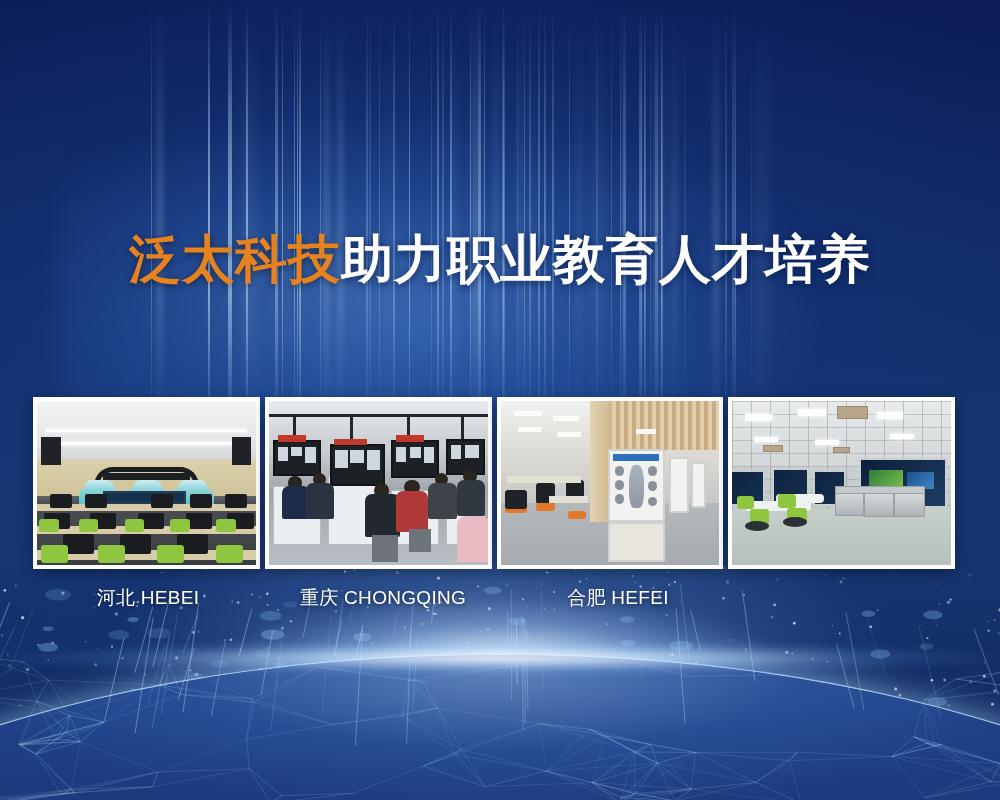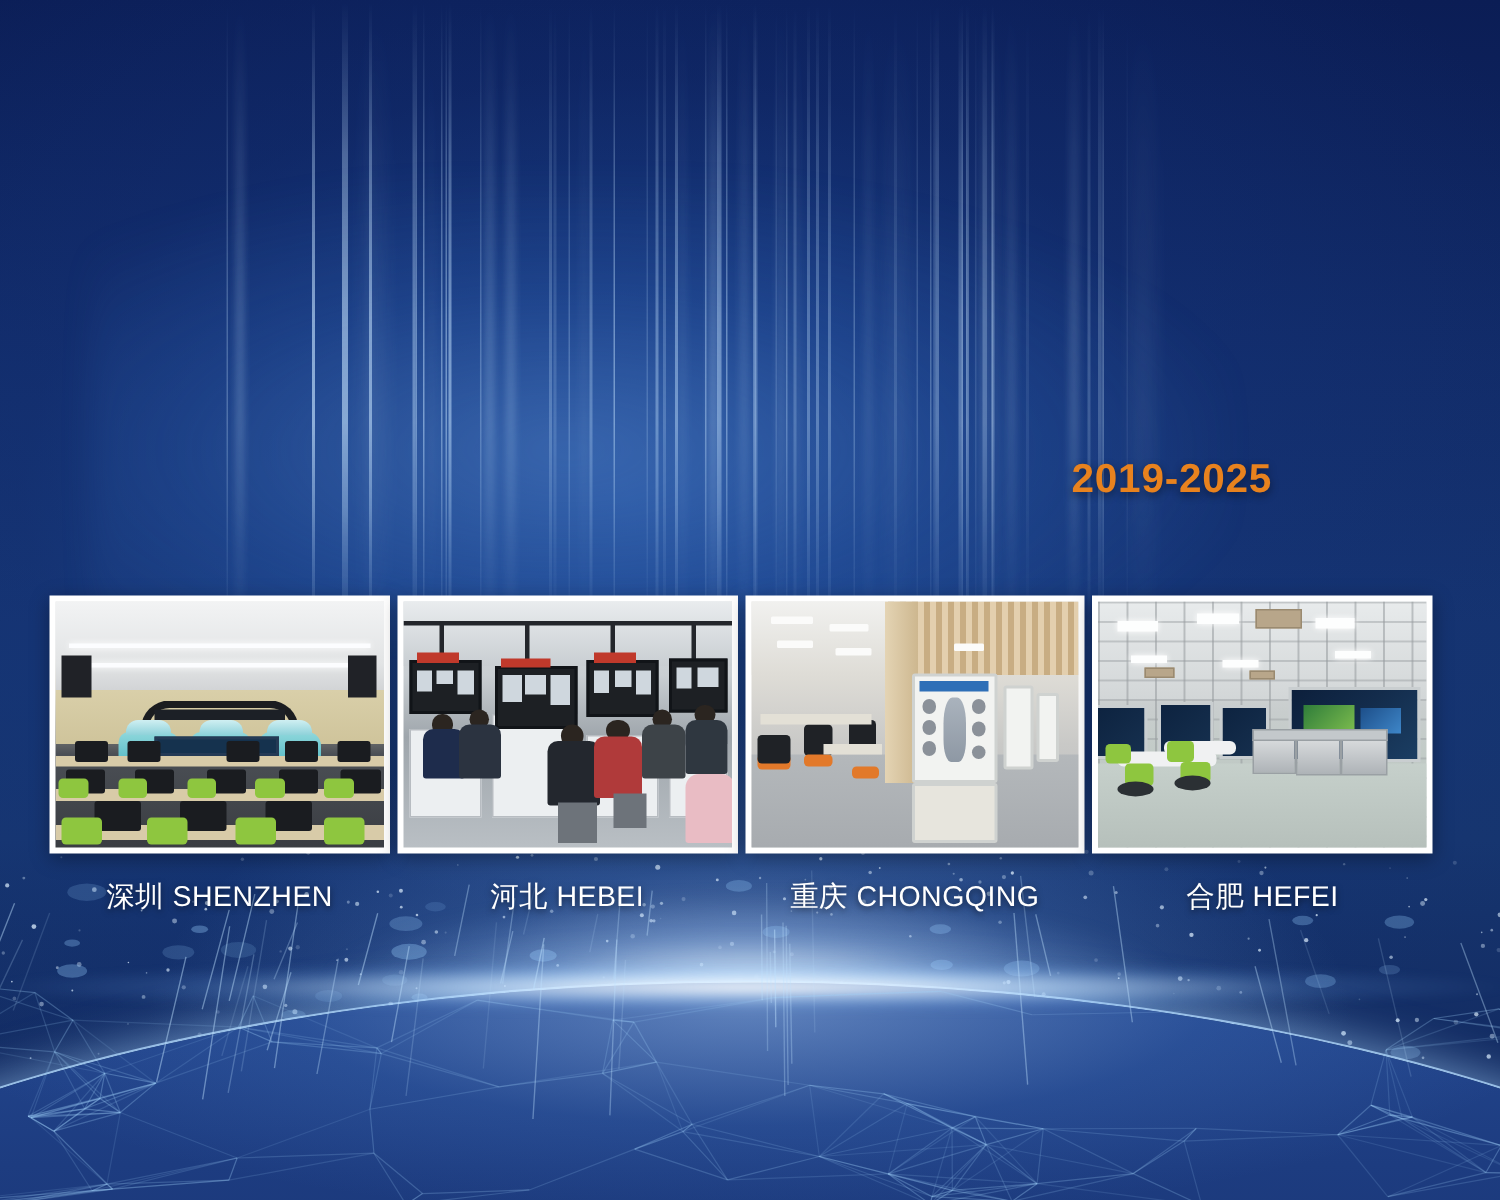--- a/index.html
+++ b/index.html
@@ -840,21 +840,25 @@
       <line x1="522.0" y1="615.0" x2="523.2" y2="730.7" stroke="#bfe2ff" stroke-width="0.9" opacity="0.30"></line>
       <line x1="362.8" y1="625.3" x2="355.7" y2="659.5" stroke="#bfe2ff" stroke-width="0.9" opacity="0.47"></line>
       <line x1="836.7" y1="644.2" x2="854.2" y2="708.5" stroke="#bfe2ff" stroke-width="0.9" opacity="0.40"></line>
       <line x1="15.0" y1="626.6" x2="-10.2" y2="679.8" stroke="#bfe2ff" stroke-width="0.9" opacity="0.21"></line>
       <line x1="198.7" y1="602.8" x2="183.0" y2="712.1" stroke="#bfe2ff" stroke-width="0.9" opacity="0.43"></line>
       <line x1="742.3" y1="590.7" x2="754.9" y2="681.5" stroke="#bfe2ff" stroke-width="0.9" opacity="0.41"></line>
       <line x1="272.8" y1="630.7" x2="261.0" y2="694.8" stroke="#bfe2ff" stroke-width="0.9" opacity="0.42"></line>
       <line x1="312.8" y1="589.7" x2="303.1" y2="637.3" stroke="#bfe2ff" stroke-width="0.9" opacity="0.36"></line>
     </svg>
 
-  <div class="years">2019-2025</div>
+  <div class="title-block">
+    <div class="main-title">
+      <span class="brand">泛太科技</span><span class="head">助力职业教育人才培养</span>
+    </div>
+  </div>
 
   <div class="gallery">
 
     <div class="card">
       <div class="photo p1">
         <div class="ceil"></div>
         <div class="strip" style="left:4%;top:17%;width:92%"></div>
         <div class="strip" style="left:10%;top:25%;width:80%"></div>
         <div class="wall"></div>
         <div class="spk" style="left:2%"></div>
@@ -1016,19 +1020,18 @@
         <div class="equip" style="left:47%;top:56%;width:13%;height:14%"></div>
         <div class="equip" style="left:60%;top:56%;width:14%;height:15%"></div>
         <div class="equip" style="left:74%;top:56%;width:14%;height:15%"></div>
         <div class="equip" style="left:47%;top:52%;width:41%;height:5%;background:#c3c8cb"></div>
       </div>
     </div>
 
   </div>
 
   <div class="captions">
-    <div class="caption">深圳  SHENZHEN</div>
     <div class="caption">河北  HEBEI</div>
     <div class="caption">重庆  CHONGQING</div>
     <div class="caption">合肥  HEFEI</div>
   </div>
 
 </div>
 
 </body></html>

